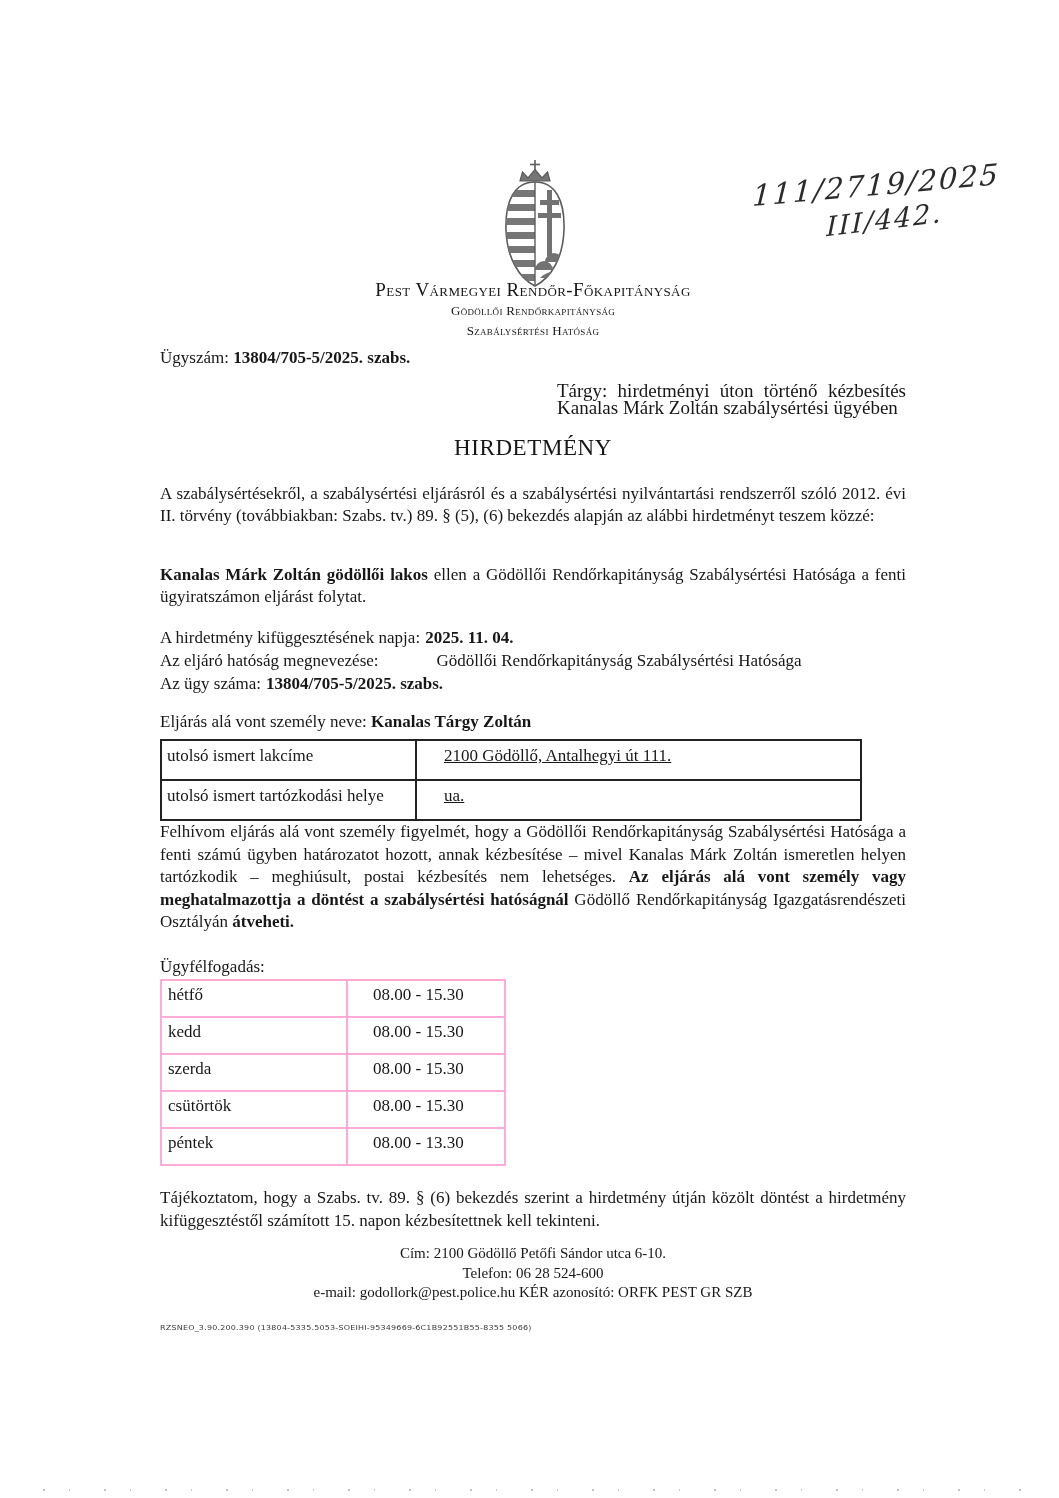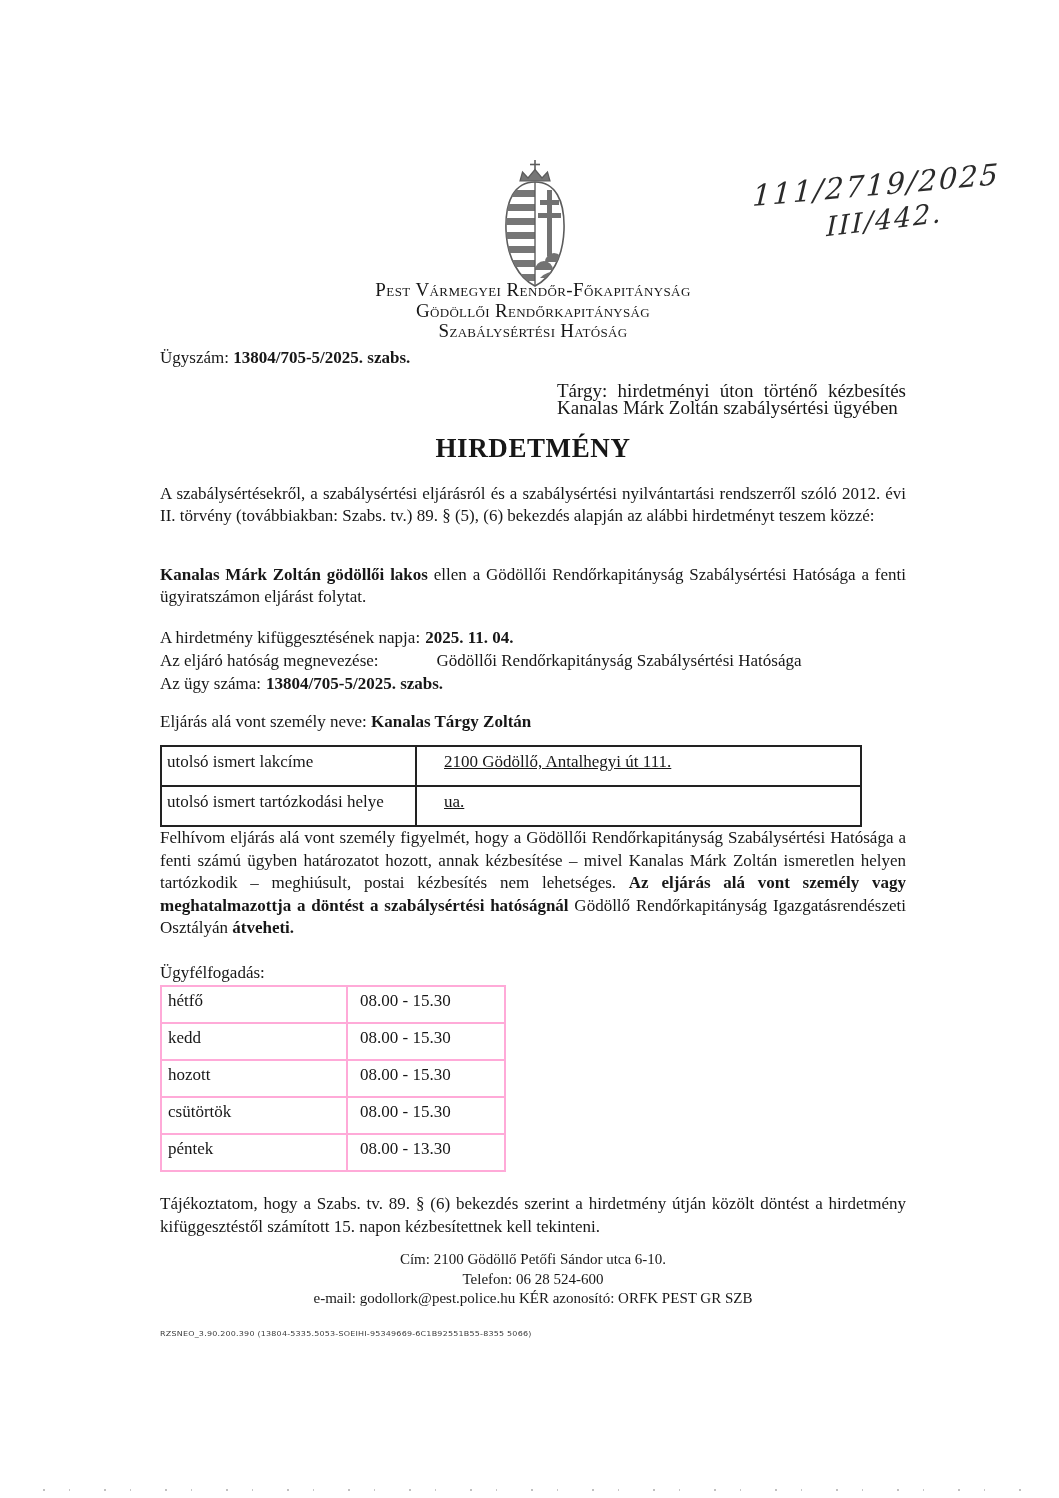--- a/index.html
+++ b/index.html
@@ -23,51 +23,51 @@
     color:#2b2b2b;
   }
   .hw1 { display:inline-block; font-size:29px; letter-spacing:2px; transform:rotate(-5deg) skewX(-8deg); }
   .hw2 { display:inline-block; font-size:27px; letter-spacing:2px; margin-left:74px; margin-top:2px; transform:rotate(-7deg) skewX(-8deg); }
 
   
   .doc { position:absolute; top:280px; left:160px; width:746px; font-size:17px; line-height:22.5px; }
 
   .org-header { text-align:center; font-variant:small-caps; line-height:20.5px; }
   .org1 { font-size:19px; letter-spacing:.4px; }
-  .org2, .org3 { font-size:19px; letter-spacing:.3px; }
+  .org2, .org3 { font-size:13px; letter-spacing:.3px; }
 
   .case-line { margin-top:5px; }
   .b { font-weight:bold; }
 
   .subject { margin-left:397px; width:349px; text-align:justify; margin-top:13px; font-size:19px; line-height:17px; }
 
-  .title { text-align:center; font-weight:bold; font-size:27px; letter-spacing:.6px; margin-top:21px; }
+  .title { text-align:center; font-weight:normal; font-size:23px; letter-spacing:.6px; margin-top:21px; }
 
   .para { text-align:justify; margin-top:23px; }
   .para2 { text-align:justify; margin-top:36px; }
 
   .detail-block { margin-top:17px; }
   .detail-line { line-height:23px; }
   .gap-lg { margin-left:58px; }
   .gap-sm { margin-left:5px; }
 
   .person-line { margin-top:16px; }
 
   table { border-collapse:collapse; }
-  .addr-table { margin-top:12px; width:702px; table-layout:fixed; }
+  .addr-table { margin-top:6px; width:702px; table-layout:fixed; }
   .addr-table td { border:2px solid #262626; vertical-align:top; padding:4px 6px 4px 5px; height:30px; }
   .addr-table td.val { border-left:1.5px solid #3a3a3a; padding-left:27px;text-decoration:underline; }
   .addr-table col.c1 { width:255px; }
 
   .notice { text-align:justify; }
 
   .hours-label { margin-top:22px; }
   .hours-table { margin-top:1px; width:346px; table-layout:fixed; }
   .hours-table td { border:2px solid #f9a8d4; vertical-align:top; padding:3px 6px; height:29px; }
-  .hours-table td.val { padding-left:12px; }
+  .hours-table td.val { padding-left:25px; }
   .hours-table col.c1 { width:186px; }
 
   .closing { text-align:justify; margin-top:21px; }
 
   .footer { text-align:center; margin-top:12px; font-size:15px; line-height:19.5px; }
 
   .print-id {
     margin-top:14px;
     font-size:8px; letter-spacing:.2px; color:#3e3e3e;
     font-family:"DejaVu Sans",sans-serif;
@@ -198,21 +198,21 @@
       <tbody>
         <tr>
           <td>hétfő</td>
           <td class="val">08.00 - 15.30</td>
         </tr>
         <tr>
           <td>kedd</td>
           <td class="val">08.00 - 15.30</td>
         </tr>
         <tr>
-          <td>hozott</td>
+          <td>szerda</td>
           <td class="val">08.00 - 15.30</td>
         </tr>
         <tr>
           <td>csütörtök</td>
           <td class="val">08.00 - 15.30</td>
         </tr>
         <tr>
           <td>péntek</td>
           <td class="val">08.00 - 13.30</td>
         </tr>

